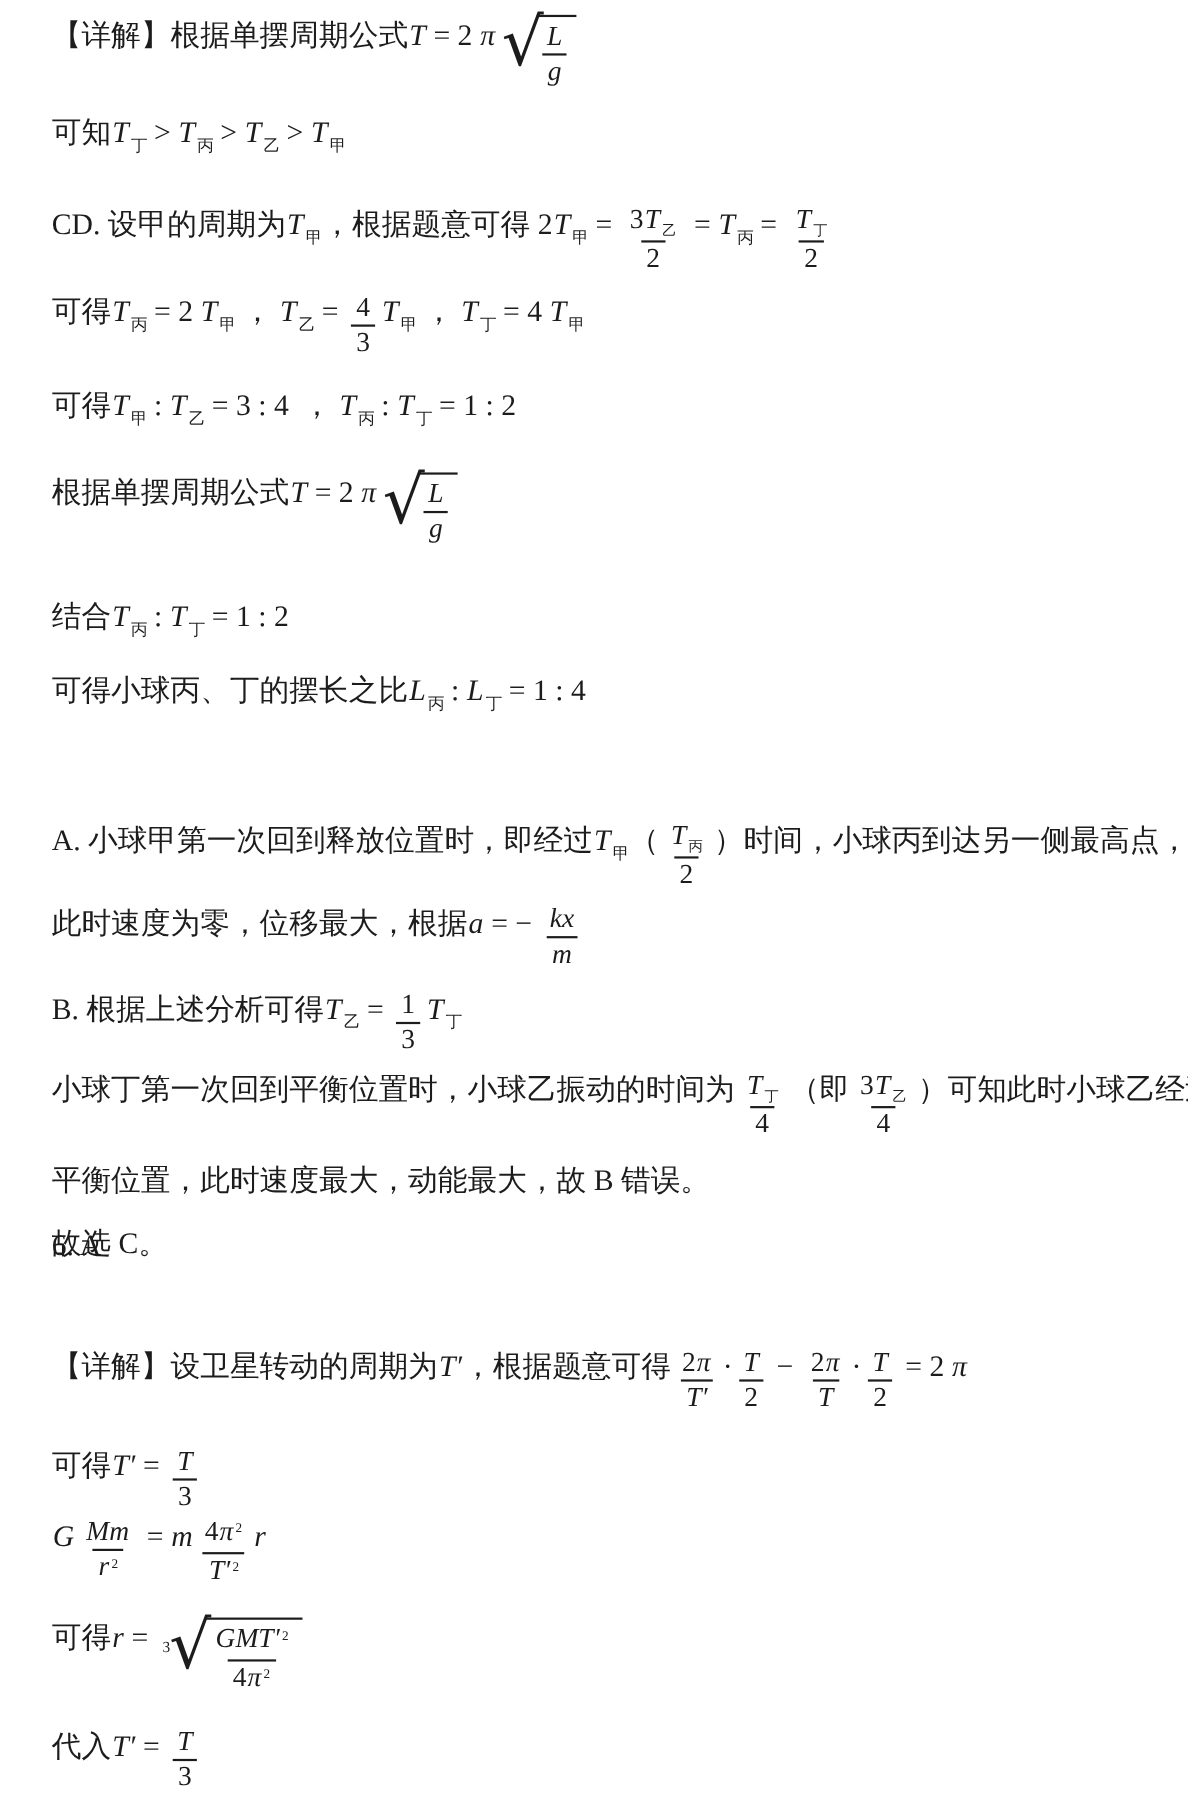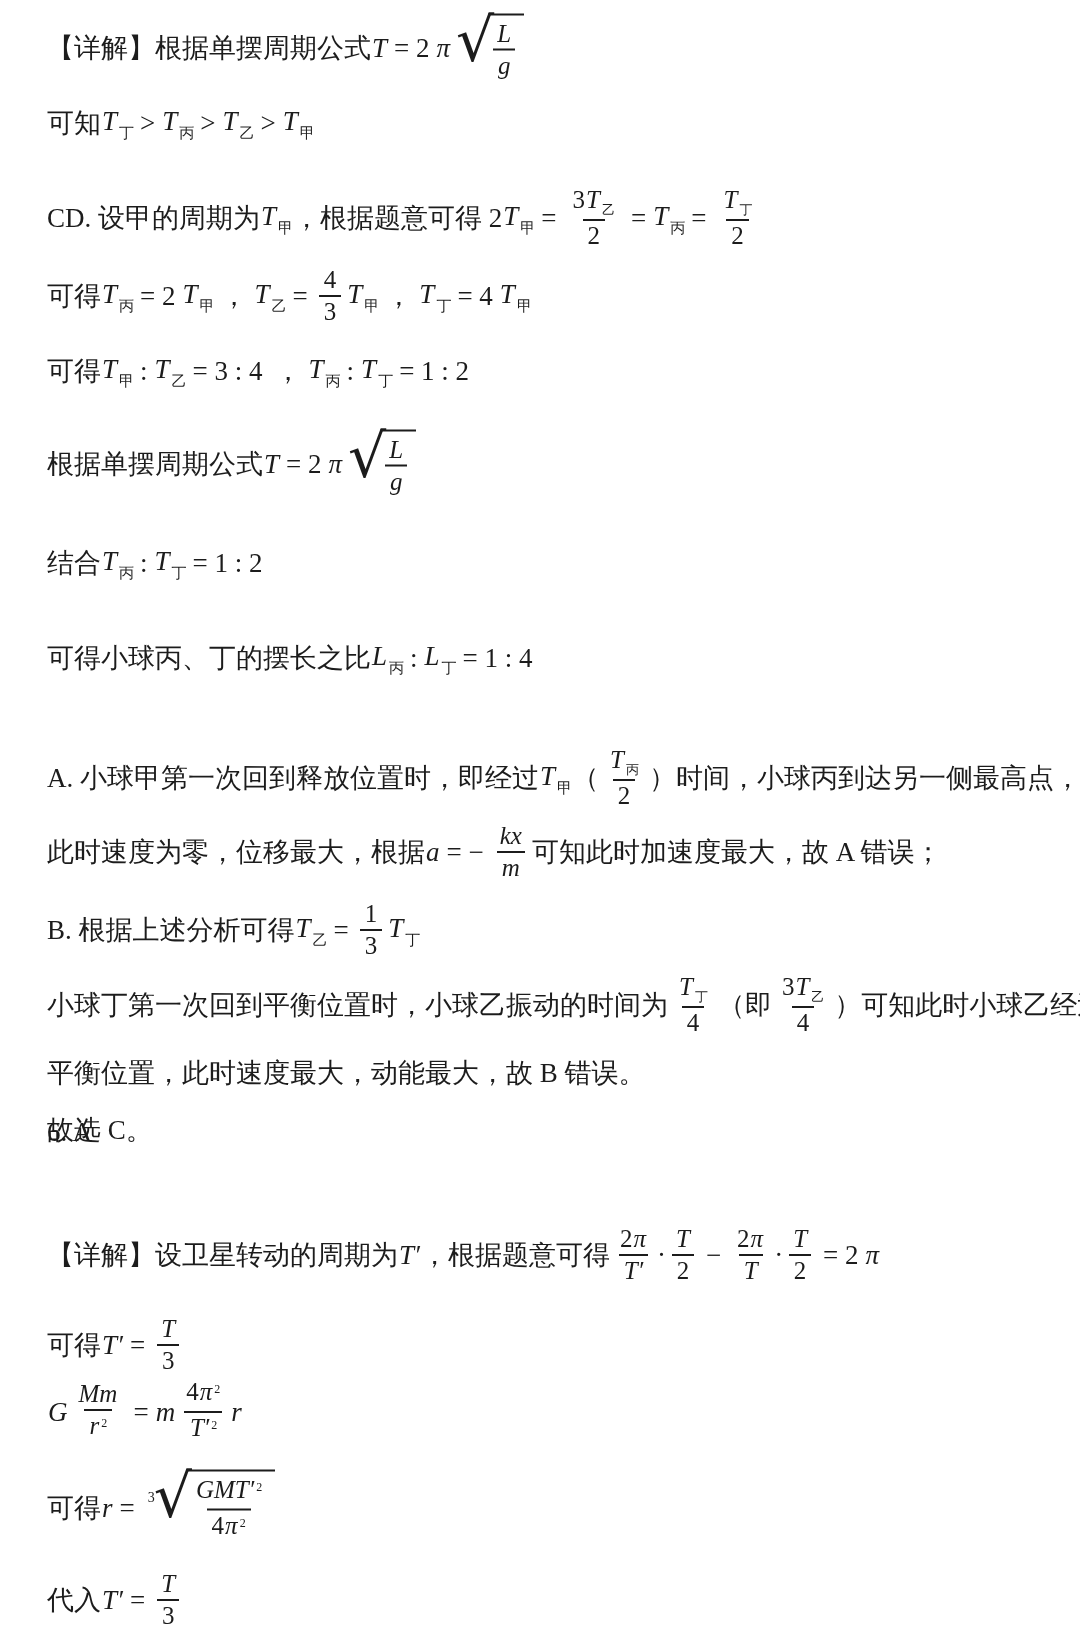--- a/index.html
+++ b/index.html
@@ -13,21 +13,20 @@
     width:1080px;
     height:1647px;
     background:#ffffff;
     overflow:hidden;
   }
   .ln {
     position:absolute;
     left:47px;
     transform:translateY(-50%);
     display:flex;
-    align-items:center;
     white-space:nowrap;
     font-size:27px;
     line-height:36px;
   }
   .cn { }
   .v {
     font-family:"Liberation Serif", serif;
     font-style:italic;
     padding:0 1px;
   }
@@ -191,21 +190,21 @@
   </div>
 
   <div class="ln" style="top:563px">
     <span class="cn">结合</span>
     <span class="vg"><span class="v">T</span><span class="sub">丙</span></span>
     <span class="cn op">:</span>
     <span class="vg"><span class="v">T</span><span class="sub">丁</span></span>
     <span class="cn op">= 1 : 2</span>
   </div>
 
-  <div class="ln" style="top:658px">
+  <div class="ln" style="top:630px">
     <span class="cn">可得小球丙、丁的摆长之比</span>
     <span class="vg"><span class="v">L</span><span class="sub">丙</span></span>
     <span class="cn op">:</span>
     <span class="vg"><span class="v">L</span><span class="sub">丁</span></span>
     <span class="cn op">= 1 : 4</span>
   </div>
 
 
   <div class="ln" style="top:778px">
     <span class="cn">A. 小球甲第一次回到释放位置时，即经过</span>
@@ -220,21 +219,20 @@
   </div>
 
   <div class="ln" style="top:852px">
     <span class="cn">此时速度为零，位移最大，根据</span>
     <span class="v">a</span>
     <span class="cn op">= −</span>
     <span class="frac">
       <span class="num v">kx</span>
       <span class="den v">m</span>
     </span>
-    <span class="cn">可知此时加速度最大，故 A 错误；</span>
   </div>
 
   <div class="ln" style="top:930px">
     <span class="cn">B. 根据上述分析可得</span>
     <span class="vg"><span class="v">T</span><span class="sub">乙</span></span>
     <span class="cn op">=</span>
     <span class="frac">
       <span class="num">1</span>
       <span class="den">3</span>
     </span>

